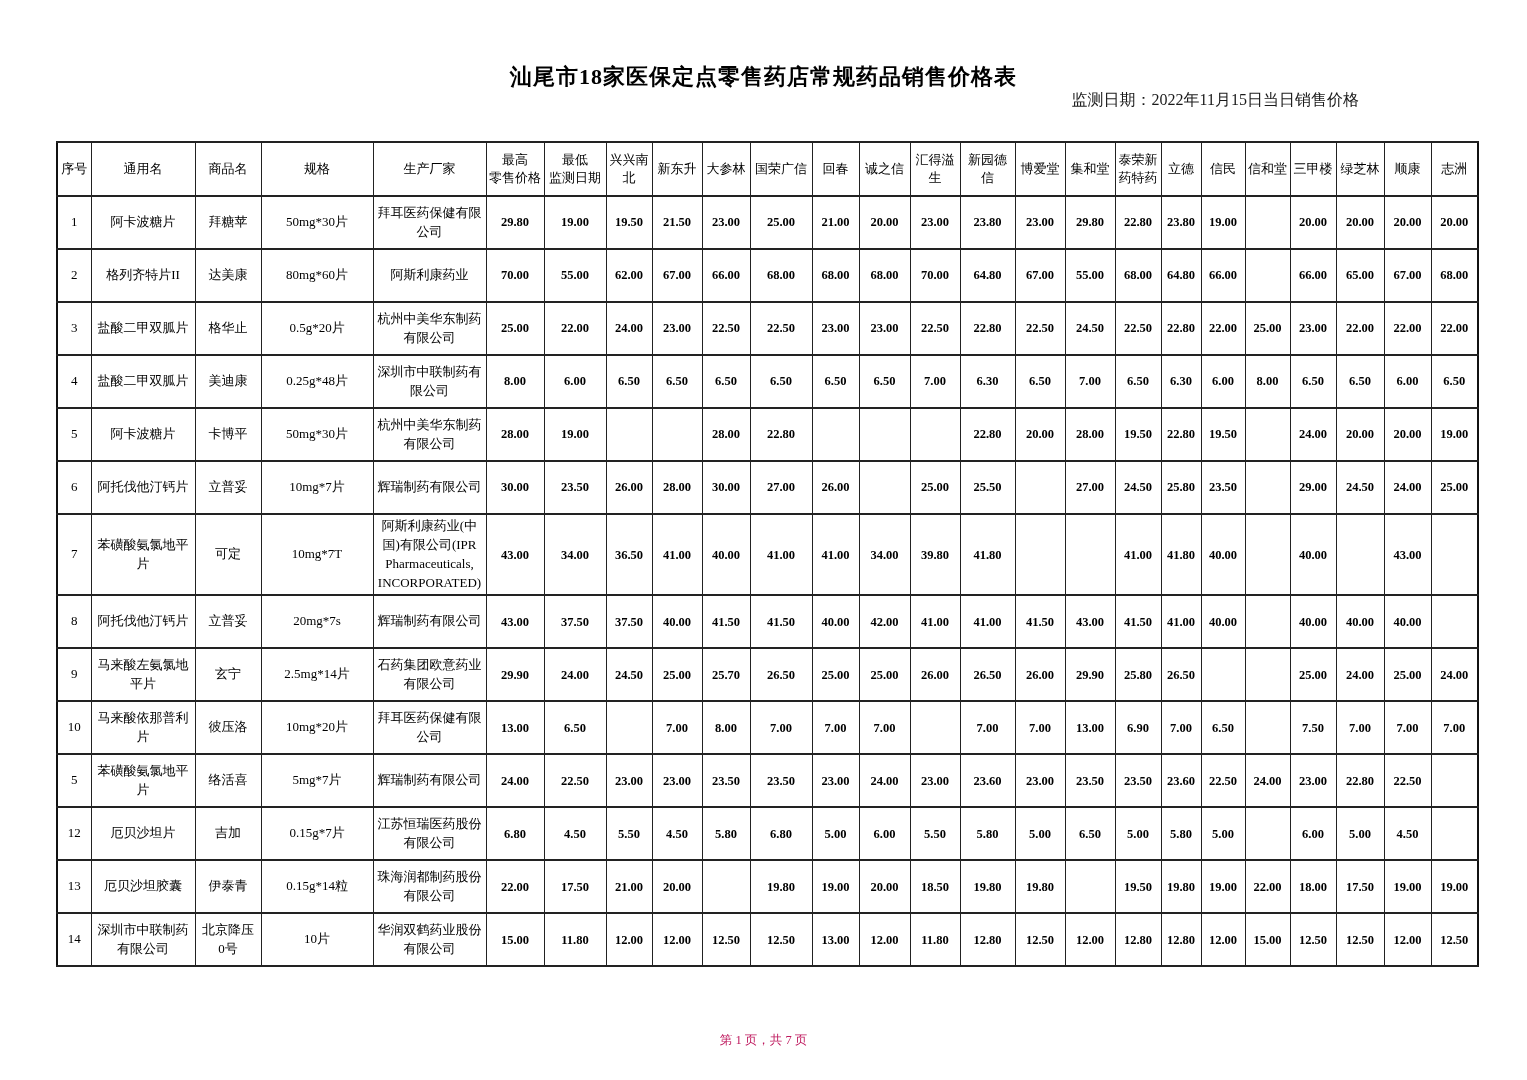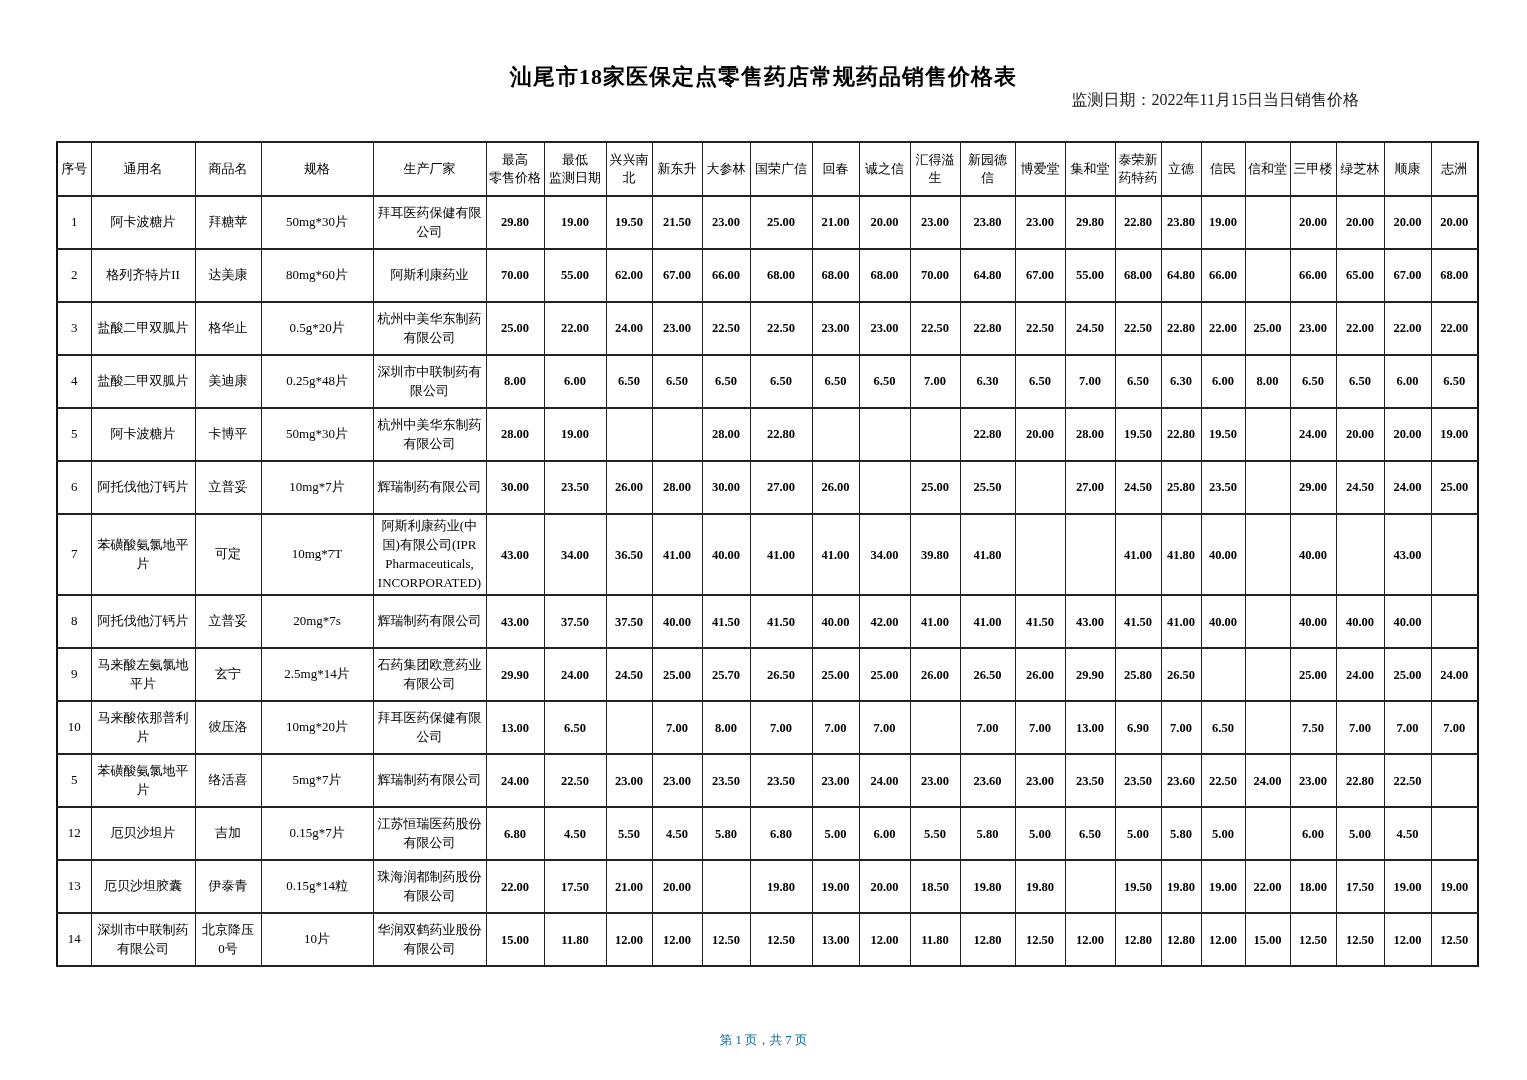--- a/index.html
+++ b/index.html
@@ -69,21 +69,21 @@
     letter-spacing: 0px;
   }
   .price-table td.info { }
   .footer {
     position: absolute;
     top: 1032px;
     left: 0;
     width: 100%;
     text-align: center;
     font-size: 12.5px;
-    color: #0369a1;
+    color: #be185d;
   }
 </style>
 </head>
 <body>
 
 <div class="page">
   <div class="title">汕尾市18家医保定点零售药店常规药品销售价格表</div>
   <div class="subtitle">监测日期：2022年11月15日当日销售价格</div>
 
   <table class="price-table">

